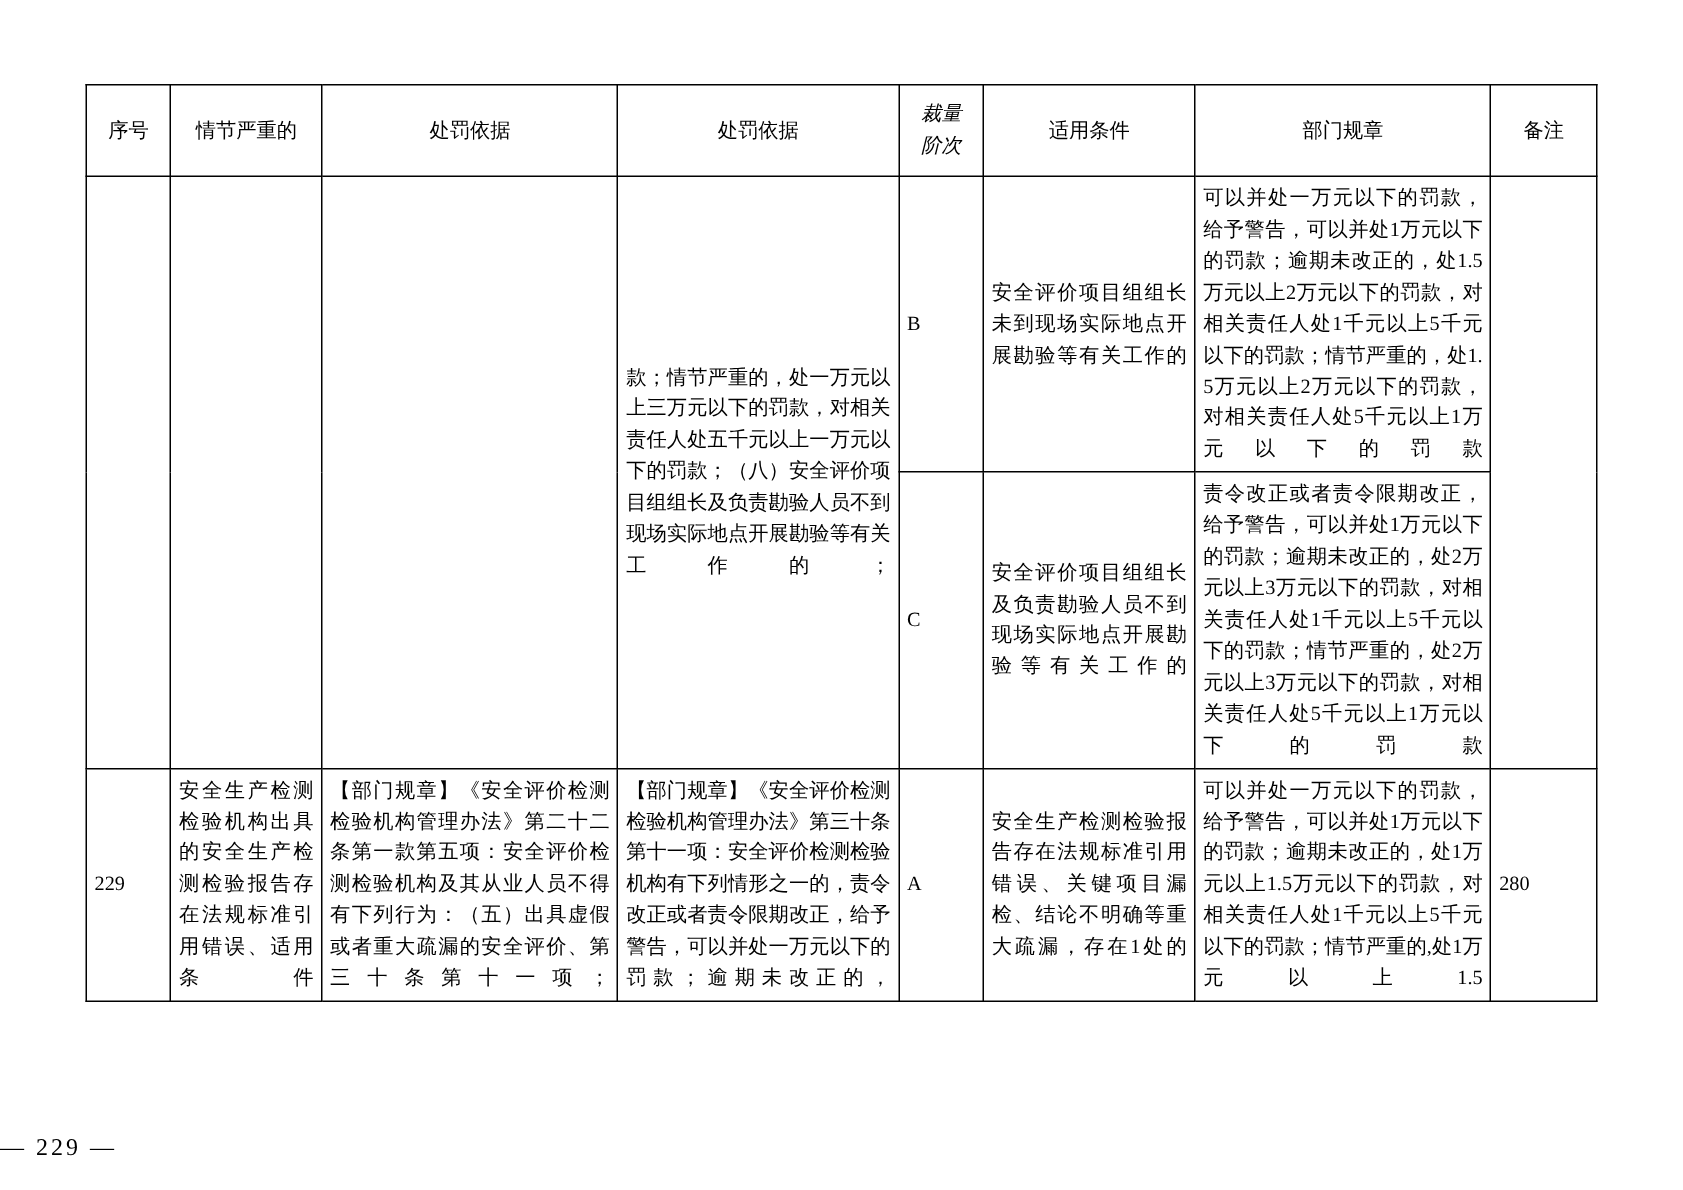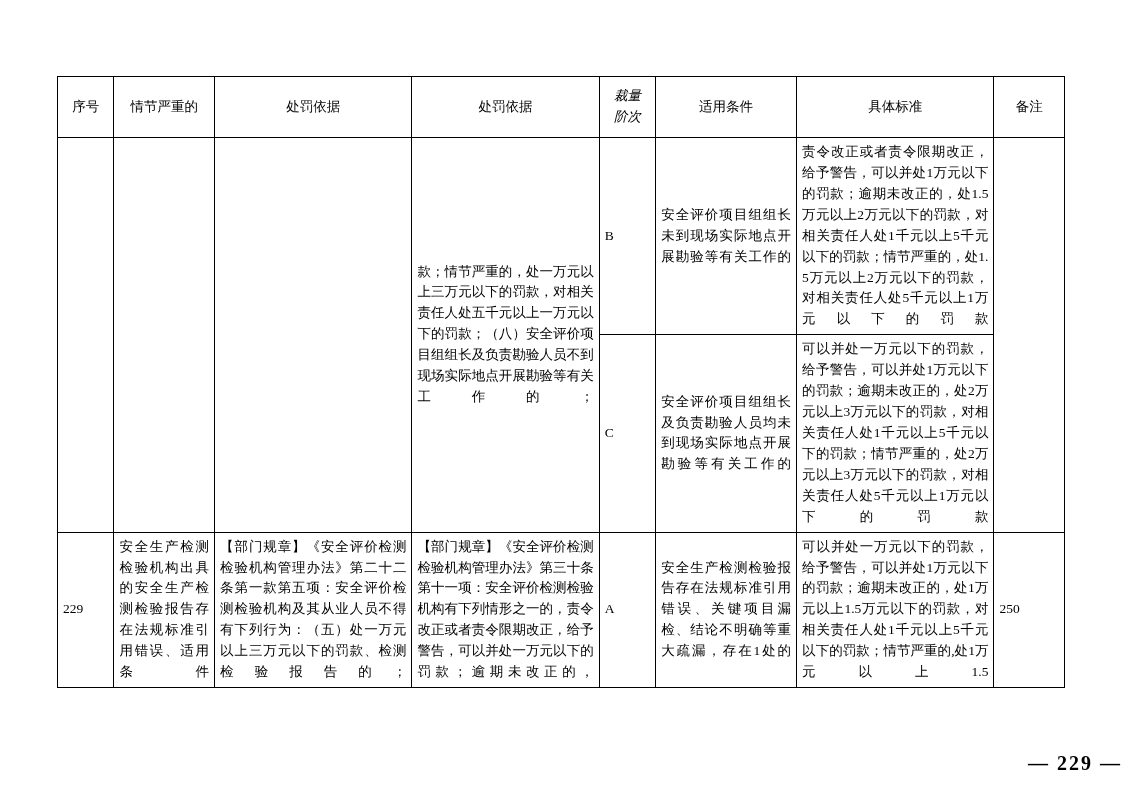--- a/index.html
+++ b/index.html
@@ -19,21 +19,21 @@
     position: relative;
     width: 1122px;
     height: 793px;
     box-sizing: border-box;
   }
   table.doc-table {
     border-collapse: collapse;
     table-layout: fixed;
     position: absolute;
     left: 57px;
-    top: 76px;
+    top: 56px;
     width: 1008px;
   }
   table.doc-table td, table.doc-table th {
     border: 1px solid #000000;
     vertical-align: middle;
     padding: 4px 5px;
     font-size: 13.5px;
     line-height: 1.55;
     font-weight: normal;
     text-align: justify;
@@ -64,25 +64,24 @@
   .col-std   { width: 196px; }
   .col-note  { width: 70px; }
   .header-two-line {
     line-height: 1.25;
   }
   .page-number {
     position: absolute;
     left: 0;
     right: 0;
     bottom: 18px;
-    text-align: right;
-    font-size: 20px;
+    text-align: left;
+    font-size: 16px;
     letter-spacing: 2px;
     font-family: "Liberation Serif", "DejaVu Serif", serif;
-    font-weight: bold;
   }
 </style>
 </head>
 <body>
 
 <div class="page">
 
   <table class="doc-table">
     <colgroup>
       <col class="col-seq">
@@ -96,48 +95,48 @@
     </colgroup>
     <thead>
       <tr>
         <td>序号</td>
         <td>情节严重的</td>
         <td>处罚依据</td>
         <td>处罚依据</td>
         <td class="header-two-line" style="white-space:pre-wrap;font-style:italic;">裁量
 阶次</td>
         <td>适用条件</td>
-        <td>具体标准</td>
+        <td>部门规章</td>
         <td>备注</td>
       </tr>
     </thead>
     <tbody>
       <tr>
         <td class="center" rowspan="2"></td>
         <td class="top" rowspan="2"></td>
         <td class="top" rowspan="2"></td>
         <td class="top" rowspan="2">款；情节严重的，处一万元以上三万元以下的罚款，对相关责任人处五千元以上一万元以下的罚款；（八）安全评价项目组组长及负责勘验人员不到现场实际地点开展勘验等有关工作的；</td>
         <td class="center">B</td>
         <td>安全评价项目组组长未到现场实际地点开展勘验等有关工作的</td>
-        <td>责令改正或者责令限期改正，给予警告，可以并处1万元以下的罚款；逾期未改正的，处1.5万元以上2万元以下的罚款，对相关责任人处1千元以上5千元以下的罚款；情节严重的，处1.5万元以上2万元以下的罚款，对相关责任人处5千元以上1万元以下的罚款</td>
+        <td>可以并处一万元以下的罚款，给予警告，可以并处1万元以下的罚款；逾期未改正的，处1.5万元以上2万元以下的罚款，对相关责任人处1千元以上5千元以下的罚款；情节严重的，处1.5万元以上2万元以下的罚款，对相关责任人处5千元以上1万元以下的罚款</td>
         <td class="center" rowspan="2"></td>
       </tr>
       <tr>
         <td class="center">C</td>
-        <td>安全评价项目组组长及负责勘验人员均未到现场实际地点开展勘验等有关工作的</td>
-        <td>可以并处一万元以下的罚款，给予警告，可以并处1万元以下的罚款；逾期未改正的，处2万元以上3万元以下的罚款，对相关责任人处1千元以上5千元以下的罚款；情节严重的，处2万元以上3万元以下的罚款，对相关责任人处5千元以上1万元以下的罚款</td>
+        <td>安全评价项目组组长及负责勘验人员不到现场实际地点开展勘验等有关工作的</td>
+        <td>责令改正或者责令限期改正，给予警告，可以并处1万元以下的罚款；逾期未改正的，处2万元以上3万元以下的罚款，对相关责任人处1千元以上5千元以下的罚款；情节严重的，处2万元以上3万元以下的罚款，对相关责任人处5千元以上1万元以下的罚款</td>
       </tr>
       <tr>
         <td class="center">229</td>
         <td class="top">安全生产检测检验机构出具的安全生产检测检验报告存在法规标准引用错误、适用条件</td>
-        <td class="top">【部门规章】《安全评价检测检验机构管理办法》第二十二条第一款第五项：安全评价检测检验机构及其从业人员不得有下列行为：（五）处一万元以上三万元以下的罚款、检测检验报告的；</td>
+        <td class="top">【部门规章】《安全评价检测检验机构管理办法》第二十二条第一款第五项：安全评价检测检验机构及其从业人员不得有下列行为：（五）出具虚假或者重大疏漏的安全评价、第三十条第十一项；</td>
         <td class="top">【部门规章】《安全评价检测检验机构管理办法》第三十条第十一项：安全评价检测检验机构有下列情形之一的，责令改正或者责令限期改正，给予警告，可以并处一万元以下的罚款；逾期未改正的，</td>
         <td class="center">A</td>
         <td>安全生产检测检验报告存在法规标准引用错误、关键项目漏检、结论不明确等重大疏漏，存在1处的</td>
         <td class="top">可以并处一万元以下的罚款，给予警告，可以并处1万元以下的罚款；逾期未改正的，处1万元以上1.5万元以下的罚款，对相关责任人处1千元以上5千元以下的罚款；情节严重的,处1万元以上1.5</td>
-        <td class="center">250</td>
+        <td class="center">280</td>
       </tr>
     </tbody>
   </table>
 
   <div class="page-number">— 229 —</div>
 
 </div>
 
 </body></html>

